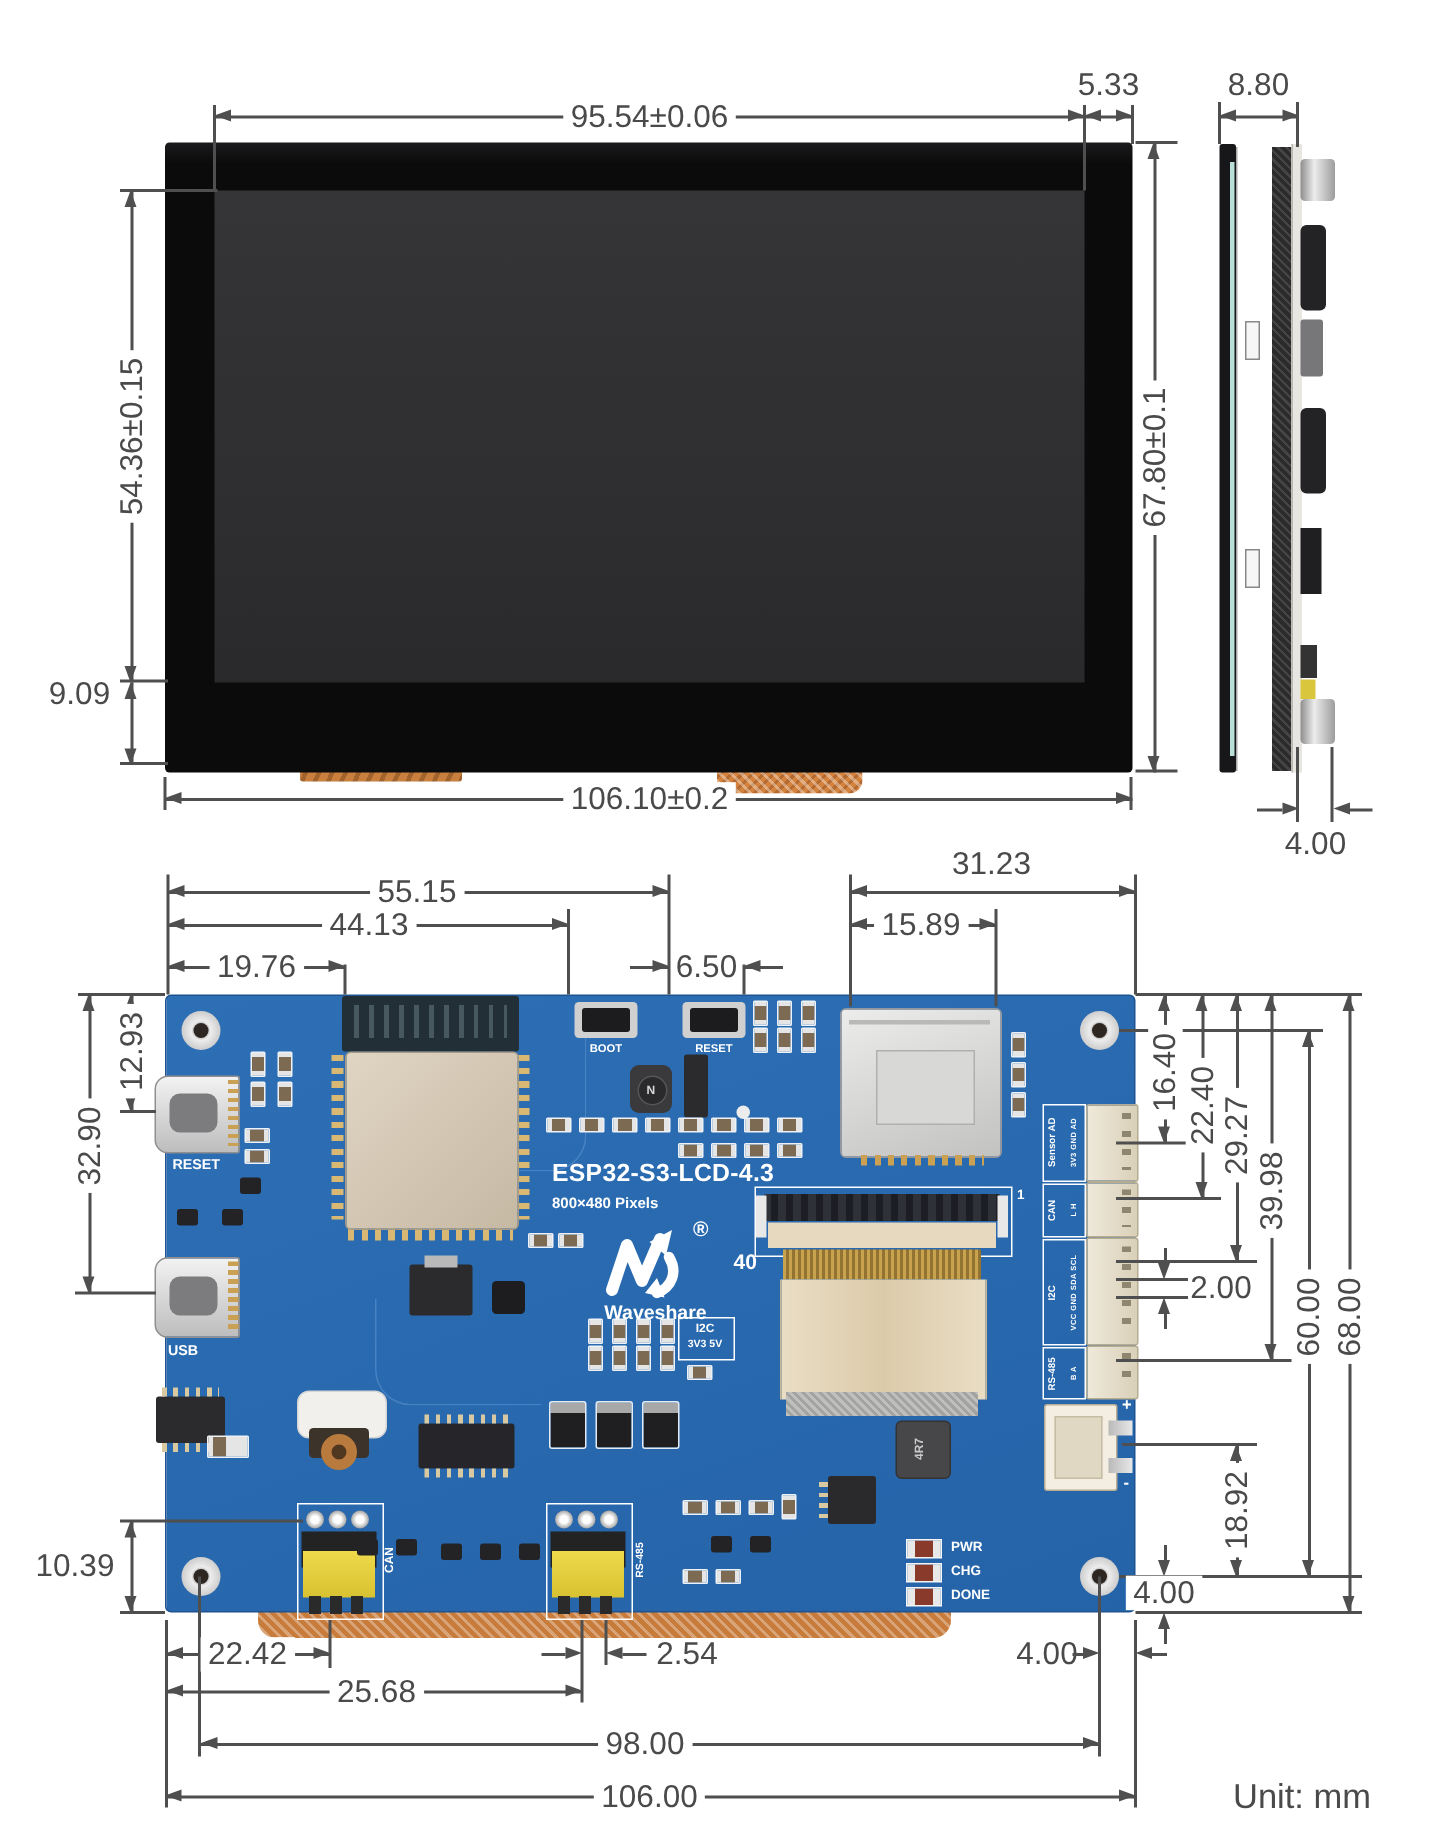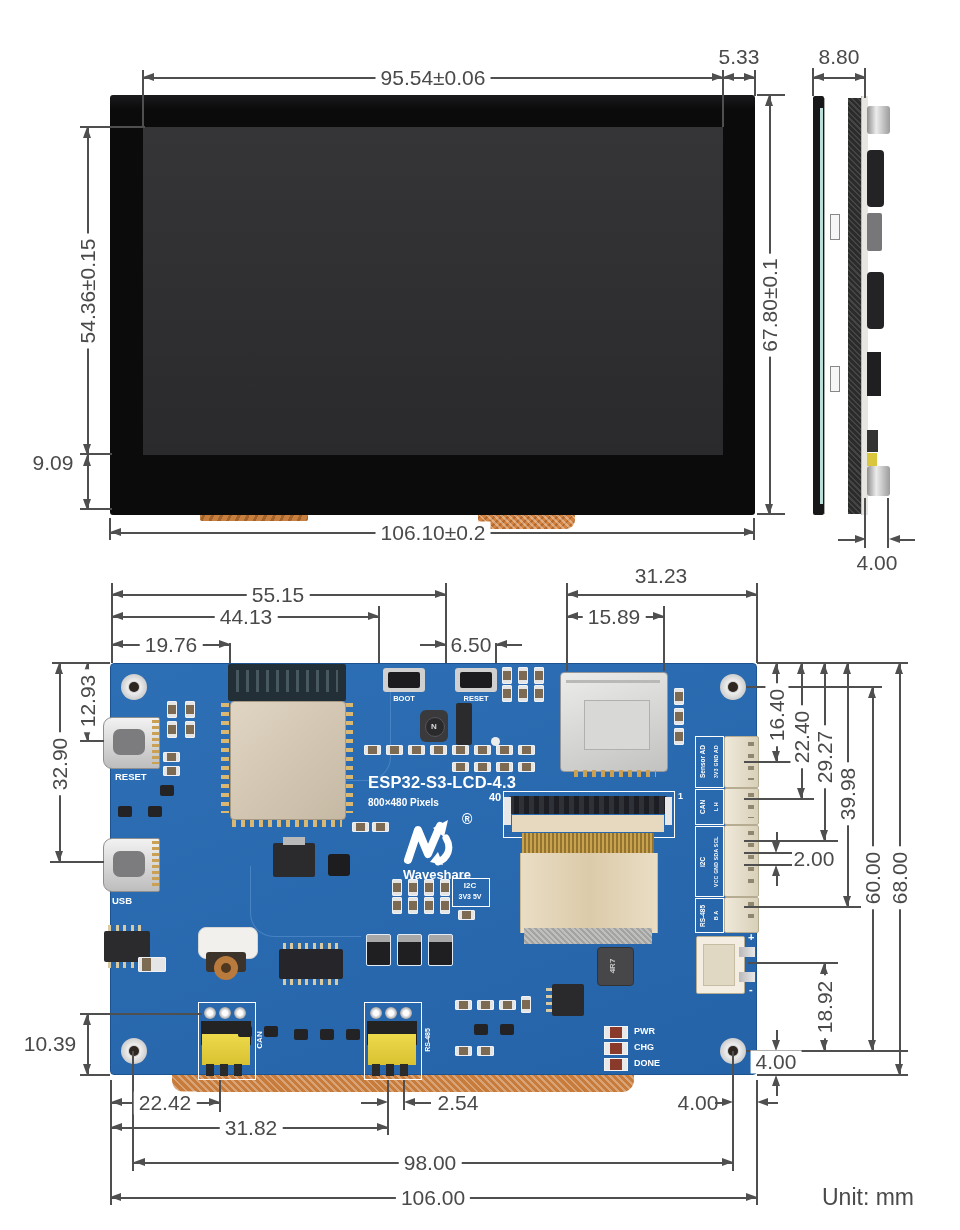--- a/index.html
+++ b/index.html
@@ -137,21 +137,21 @@
       <div class="silk" style="left:462px;top:812px;font-size:14px;">®</div>
       <div class="silk" style="left:437px;top:868px;font-size:13px;transform:translateX(-50%);">Waveshare</div>
     </div>
 
     <div>
       <div class="abs" style="left:503px;top:791px;width:170px;height:45px;border:1.5px solid #fff;"></div>
       <div class="abs" style="left:509px;top:796px;width:158px;height:18px;background:repeating-linear-gradient(90deg,#2e3138 0 5px,#1c1e24 5px 10px);border-radius:2px;"></div>
       <div class="abs" style="left:504px;top:797px;width:7px;height:28px;background:#e8e8e8;"></div>
       <div class="abs" style="left:665px;top:797px;width:7px;height:28px;background:#e8e8e8;"></div>
       <div class="abs" style="left:512px;top:815px;width:152px;height:17px;background:#e6d9bf;"></div>
-      <div class="silk" style="left:489px;top:792px;font-size:11px;">40</div>
+      <div class="silk" style="left:489px;top:834px;font-size:14px;">40</div>
       <div class="silk" style="left:678px;top:792px;font-size:9px;">1</div>
     </div>
     <div>
       <div class="abs" style="left:522px;top:833px;width:132px;height:20px;background:repeating-linear-gradient(90deg,#c9a24e 0 2px,#937331 2px 4px);"></div>
       <div class="abs" style="left:520px;top:853px;width:136px;height:80px;background:linear-gradient(90deg,#e9ddc4,#dccbaa 50%,#e9ddc4);border-left:1px solid #c9b894;border-right:1px solid #c9b894;"></div>
       <div class="abs" style="left:524px;top:928px;width:128px;height:16px;background:#a3a3a1;background-image:repeating-linear-gradient(45deg,rgba(255,255,255,.3) 0 2px,rgba(0,0,0,0) 2px 4px);"></div>
     </div>
 
     <div class="abs" style="left:452px;top:878px;width:36px;height:27px;border:1.5px solid #fff;"></div>
     <div class="silk" style="left:470px;top:882px;font-size:8px;transform:translateX(-50%);">I2C</div>
@@ -558,21 +558,21 @@
       <div class="lh" style="left:715px;top:1102px;width:8px;"></div>
       <div class="aR" style="left:722px;top:1098px;"></div>
       <div class="aL" style="left:757px;top:1098px;"></div>
       <div class="lh" style="left:768px;top:1102px;width:10px;"></div>
     </div>
 
     <div>
       <div class="lh" style="left:111px;top:1127px;width:277px;"></div>
       <div class="aL" style="left:111px;top:1123px;"></div>
         <div class="aR" style="left:377px;top:1123px;"></div>
-      <div class="hlab" style="left:251px;top:1128px;">31.82</div>
+      <div class="hlab" style="left:251px;top:1128px;">25.68</div>
     </div>
 
     <div>
       <div class="lh" style="left:134px;top:1162px;width:599px;"></div>
       <div class="aL" style="left:134px;top:1158px;"></div>
         <div class="aR" style="left:722px;top:1158px;"></div>
       <div class="hlab" style="left:430px;top:1163px;">98.00</div>
     </div>
 
     <div>

